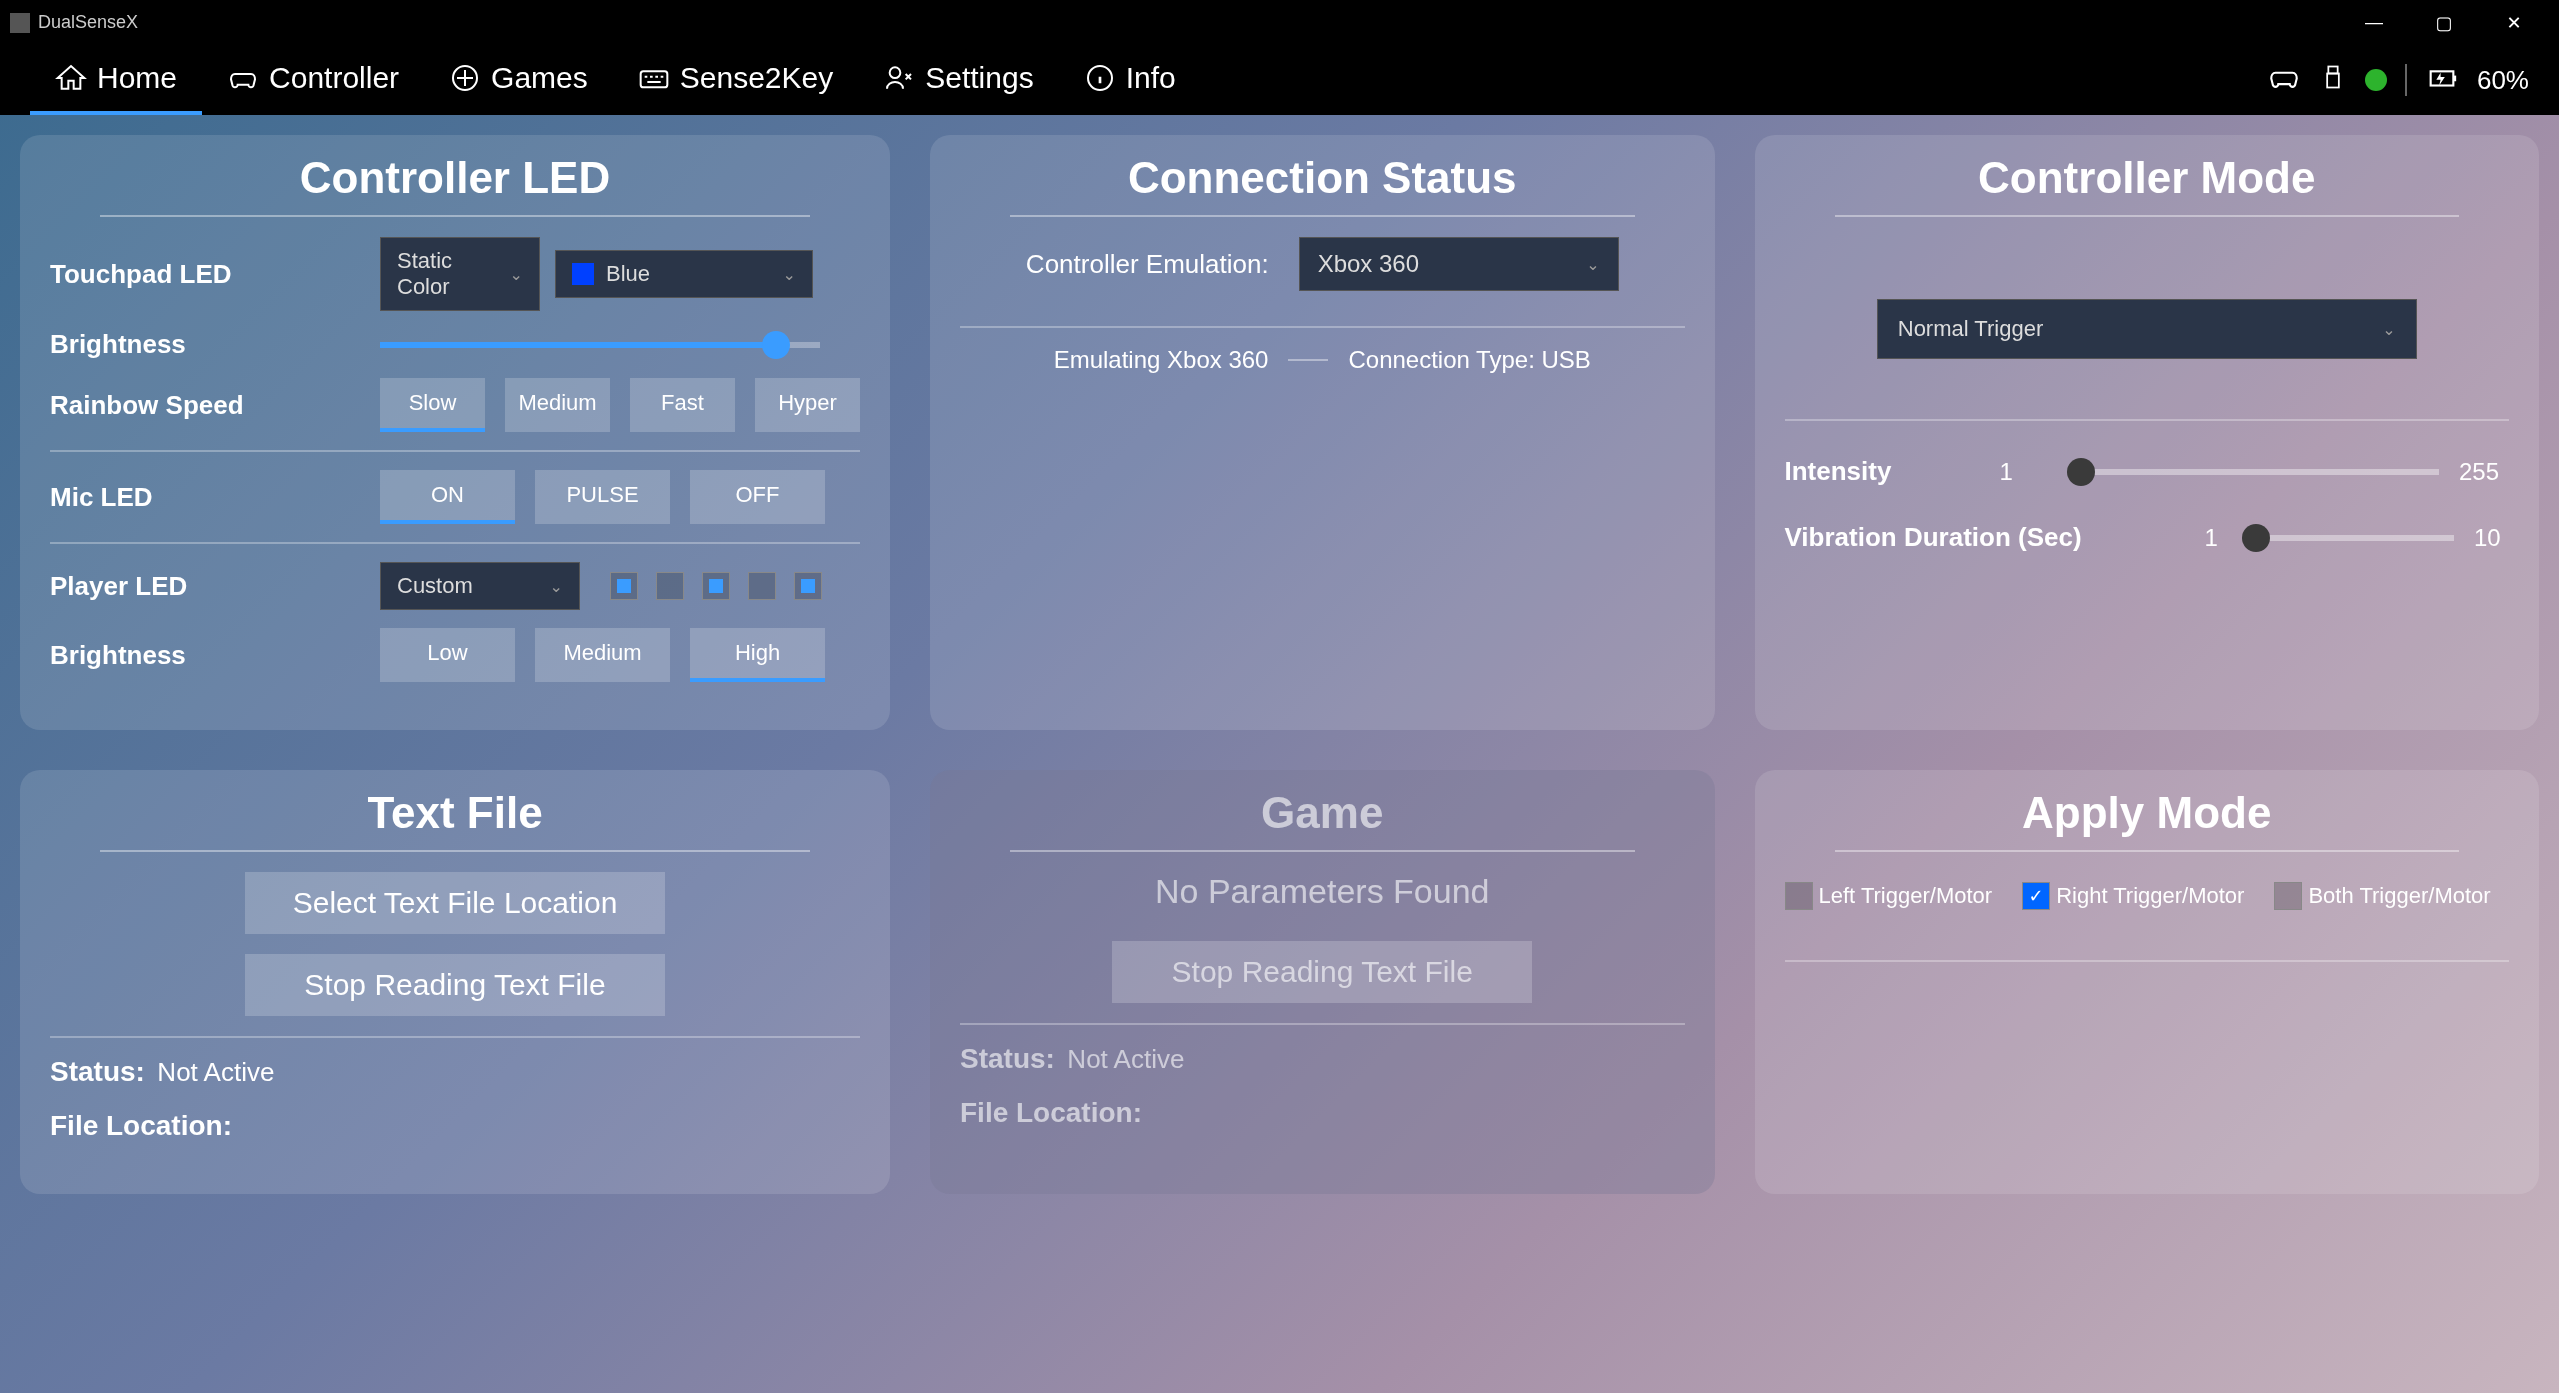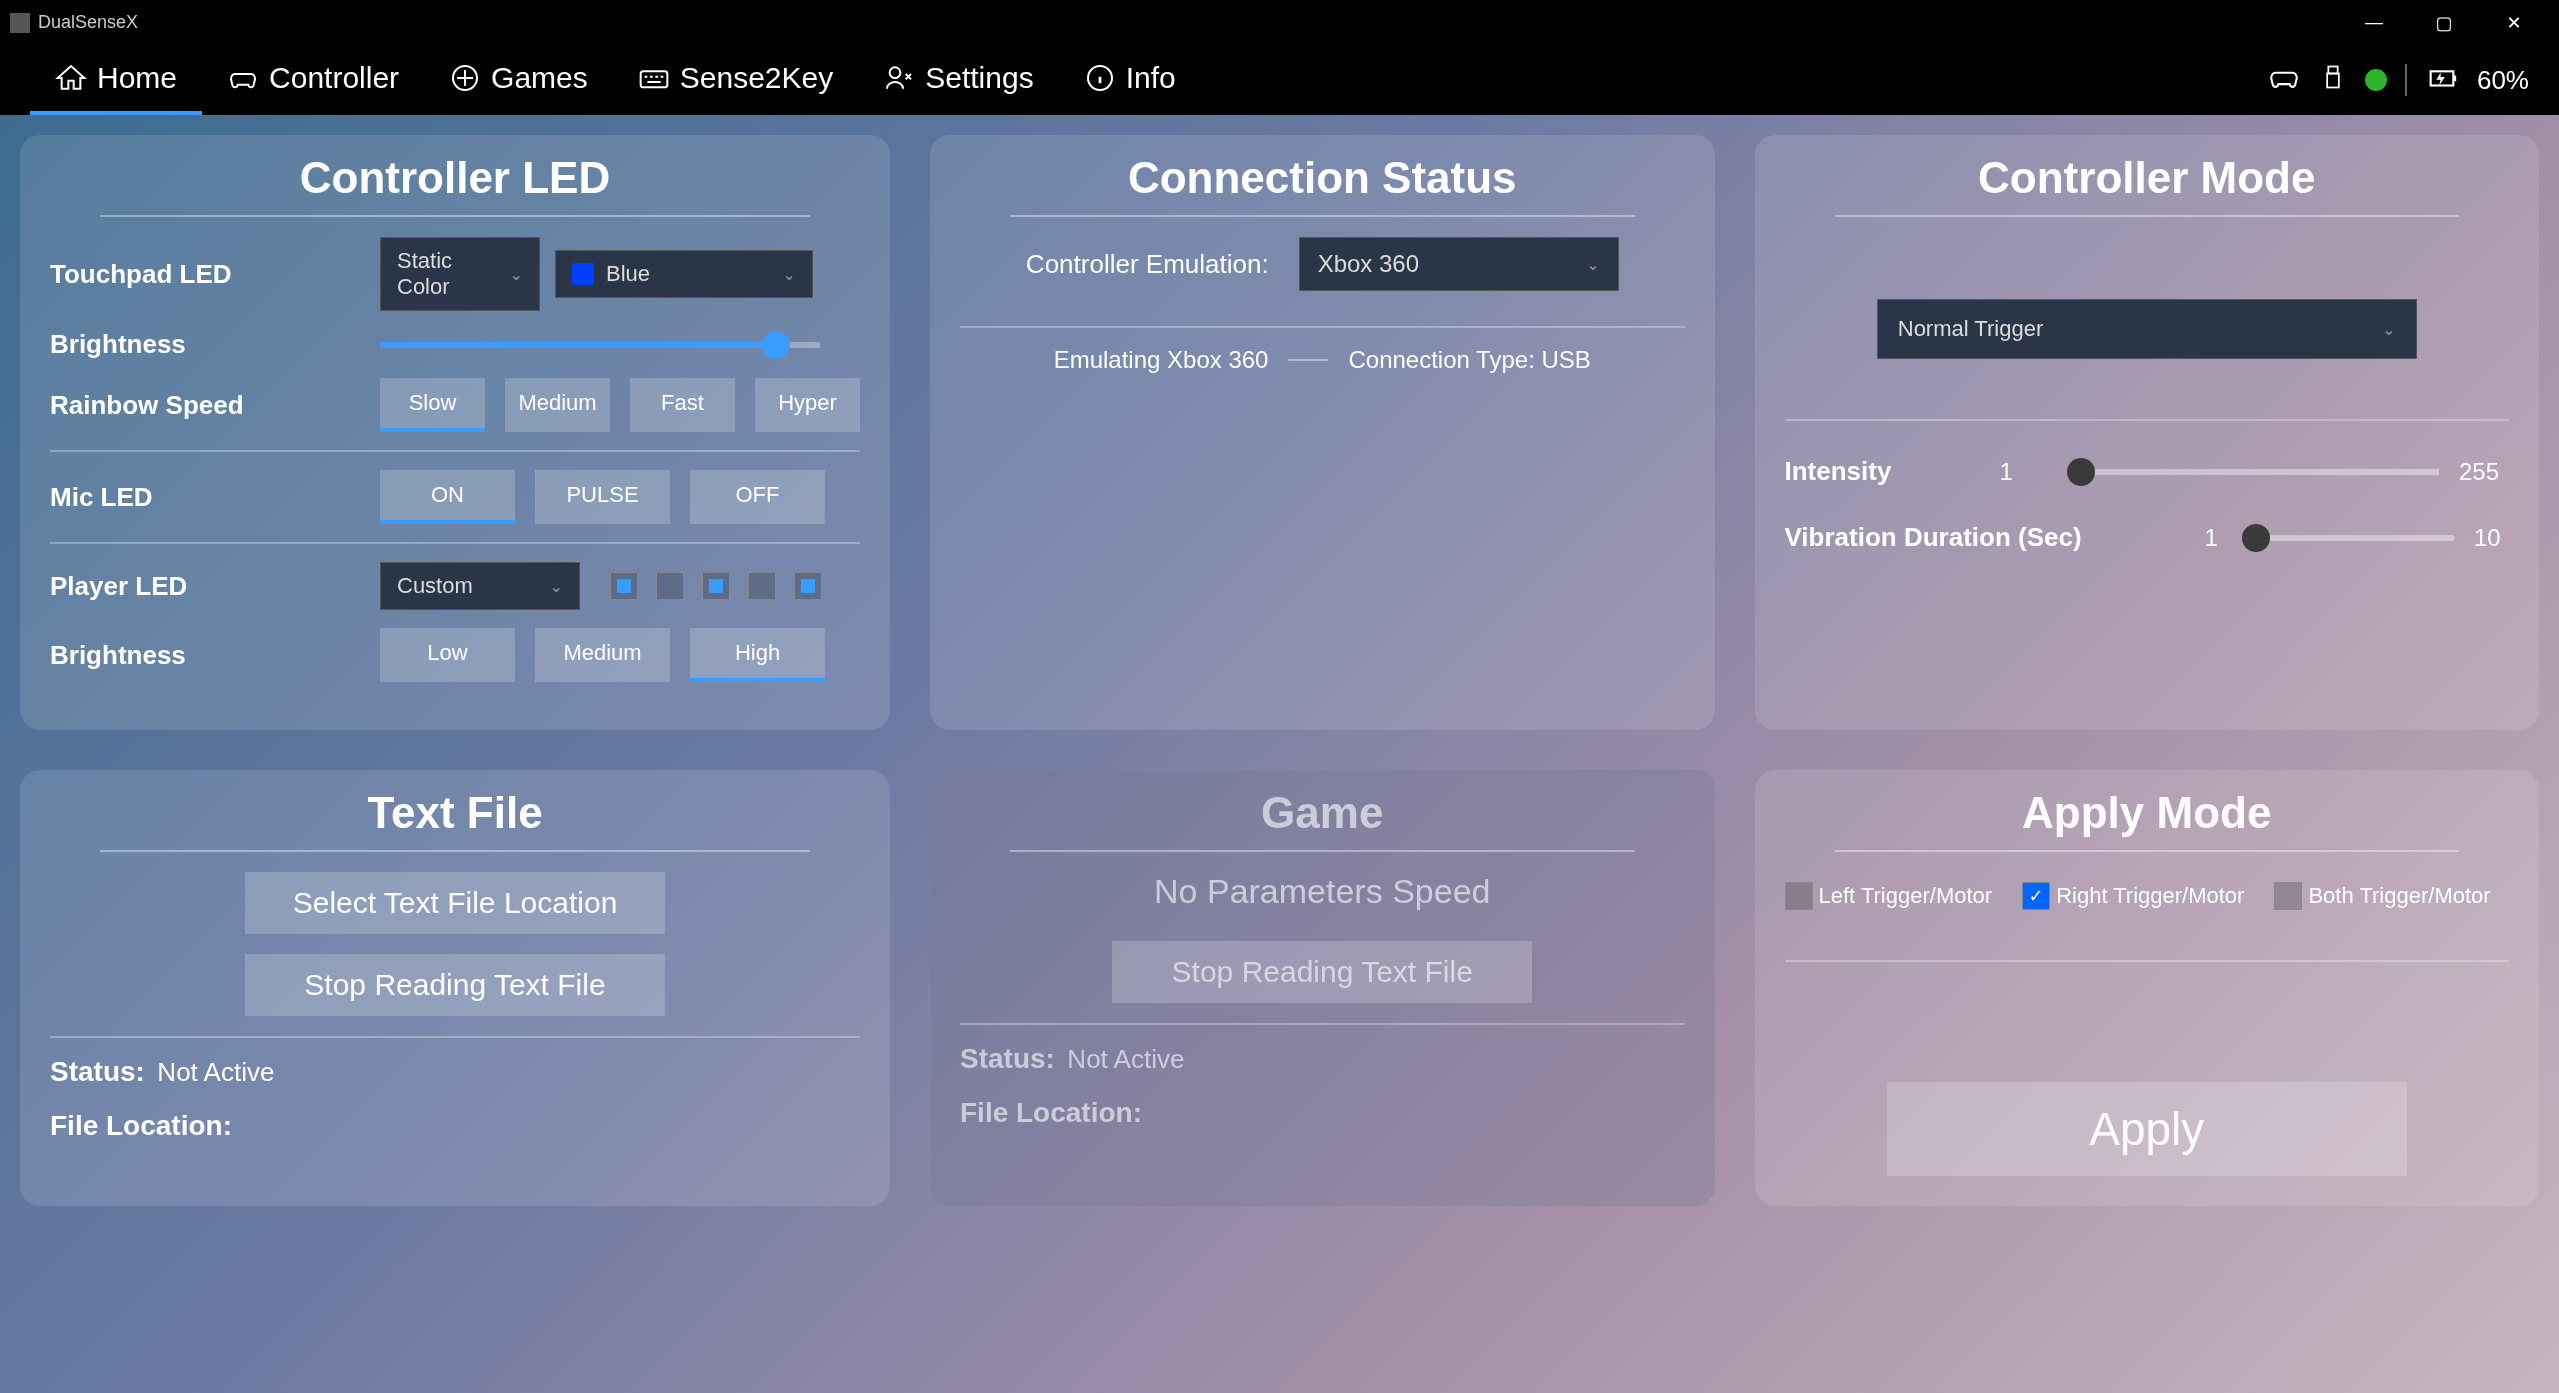--- a/index.html
+++ b/index.html
@@ -384,21 +384,21 @@
     <div class="card-title">Text File</div>
     <div class="action-btn">Select Text File Location</div>
     <div class="action-btn">Stop Reading Text File</div>
     <div class="divider"></div>
     <div style="margin:6px 0"><span class="info-label">Status:</span> <span class="info-val">Not Active</span></div>
     <div style="margin:22px 0"><span class="info-label">File Location:</span> <span class="info-val"></span></div>
   </div>
 
   <div class="card dimmed">
     <div class="card-title">Game</div>
-    <div style="text-align:center;font-size:34px;font-weight:300;margin:18px 0 30px 0">No Parameters Speed</div>
+    <div style="text-align:center;font-size:34px;font-weight:300;margin:18px 0 30px 0">No Parameters Found</div>
     <div class="action-btn">Stop Reading Text File</div>
     <div class="divider"></div>
     <div style="margin:6px 0"><span class="info-label">Status:</span> <span class="info-val">Not Active</span></div>
     <div style="margin:22px 0"><span class="info-label">File Location:</span> <span class="info-val"></span></div>
   </div>
 
   <div class="card">
     <div class="card-title">Apply Mode</div>
     <div class="check-row">
       <div class="check-item">
@@ -408,16 +408,15 @@
       <div class="check-item">
         <div class="checkbox checked"></div>
         <span>Right Trigger/Motor</span>
       </div>
       <div class="check-item">
         <div class="checkbox"></div>
         <span>Both Trigger/Motor</span>
       </div>
     </div>
     <div class="divider"></div>
-    <div class="big-btn apply">Apply</div>
   </div>
 
 </div>
 
 </body></html>

